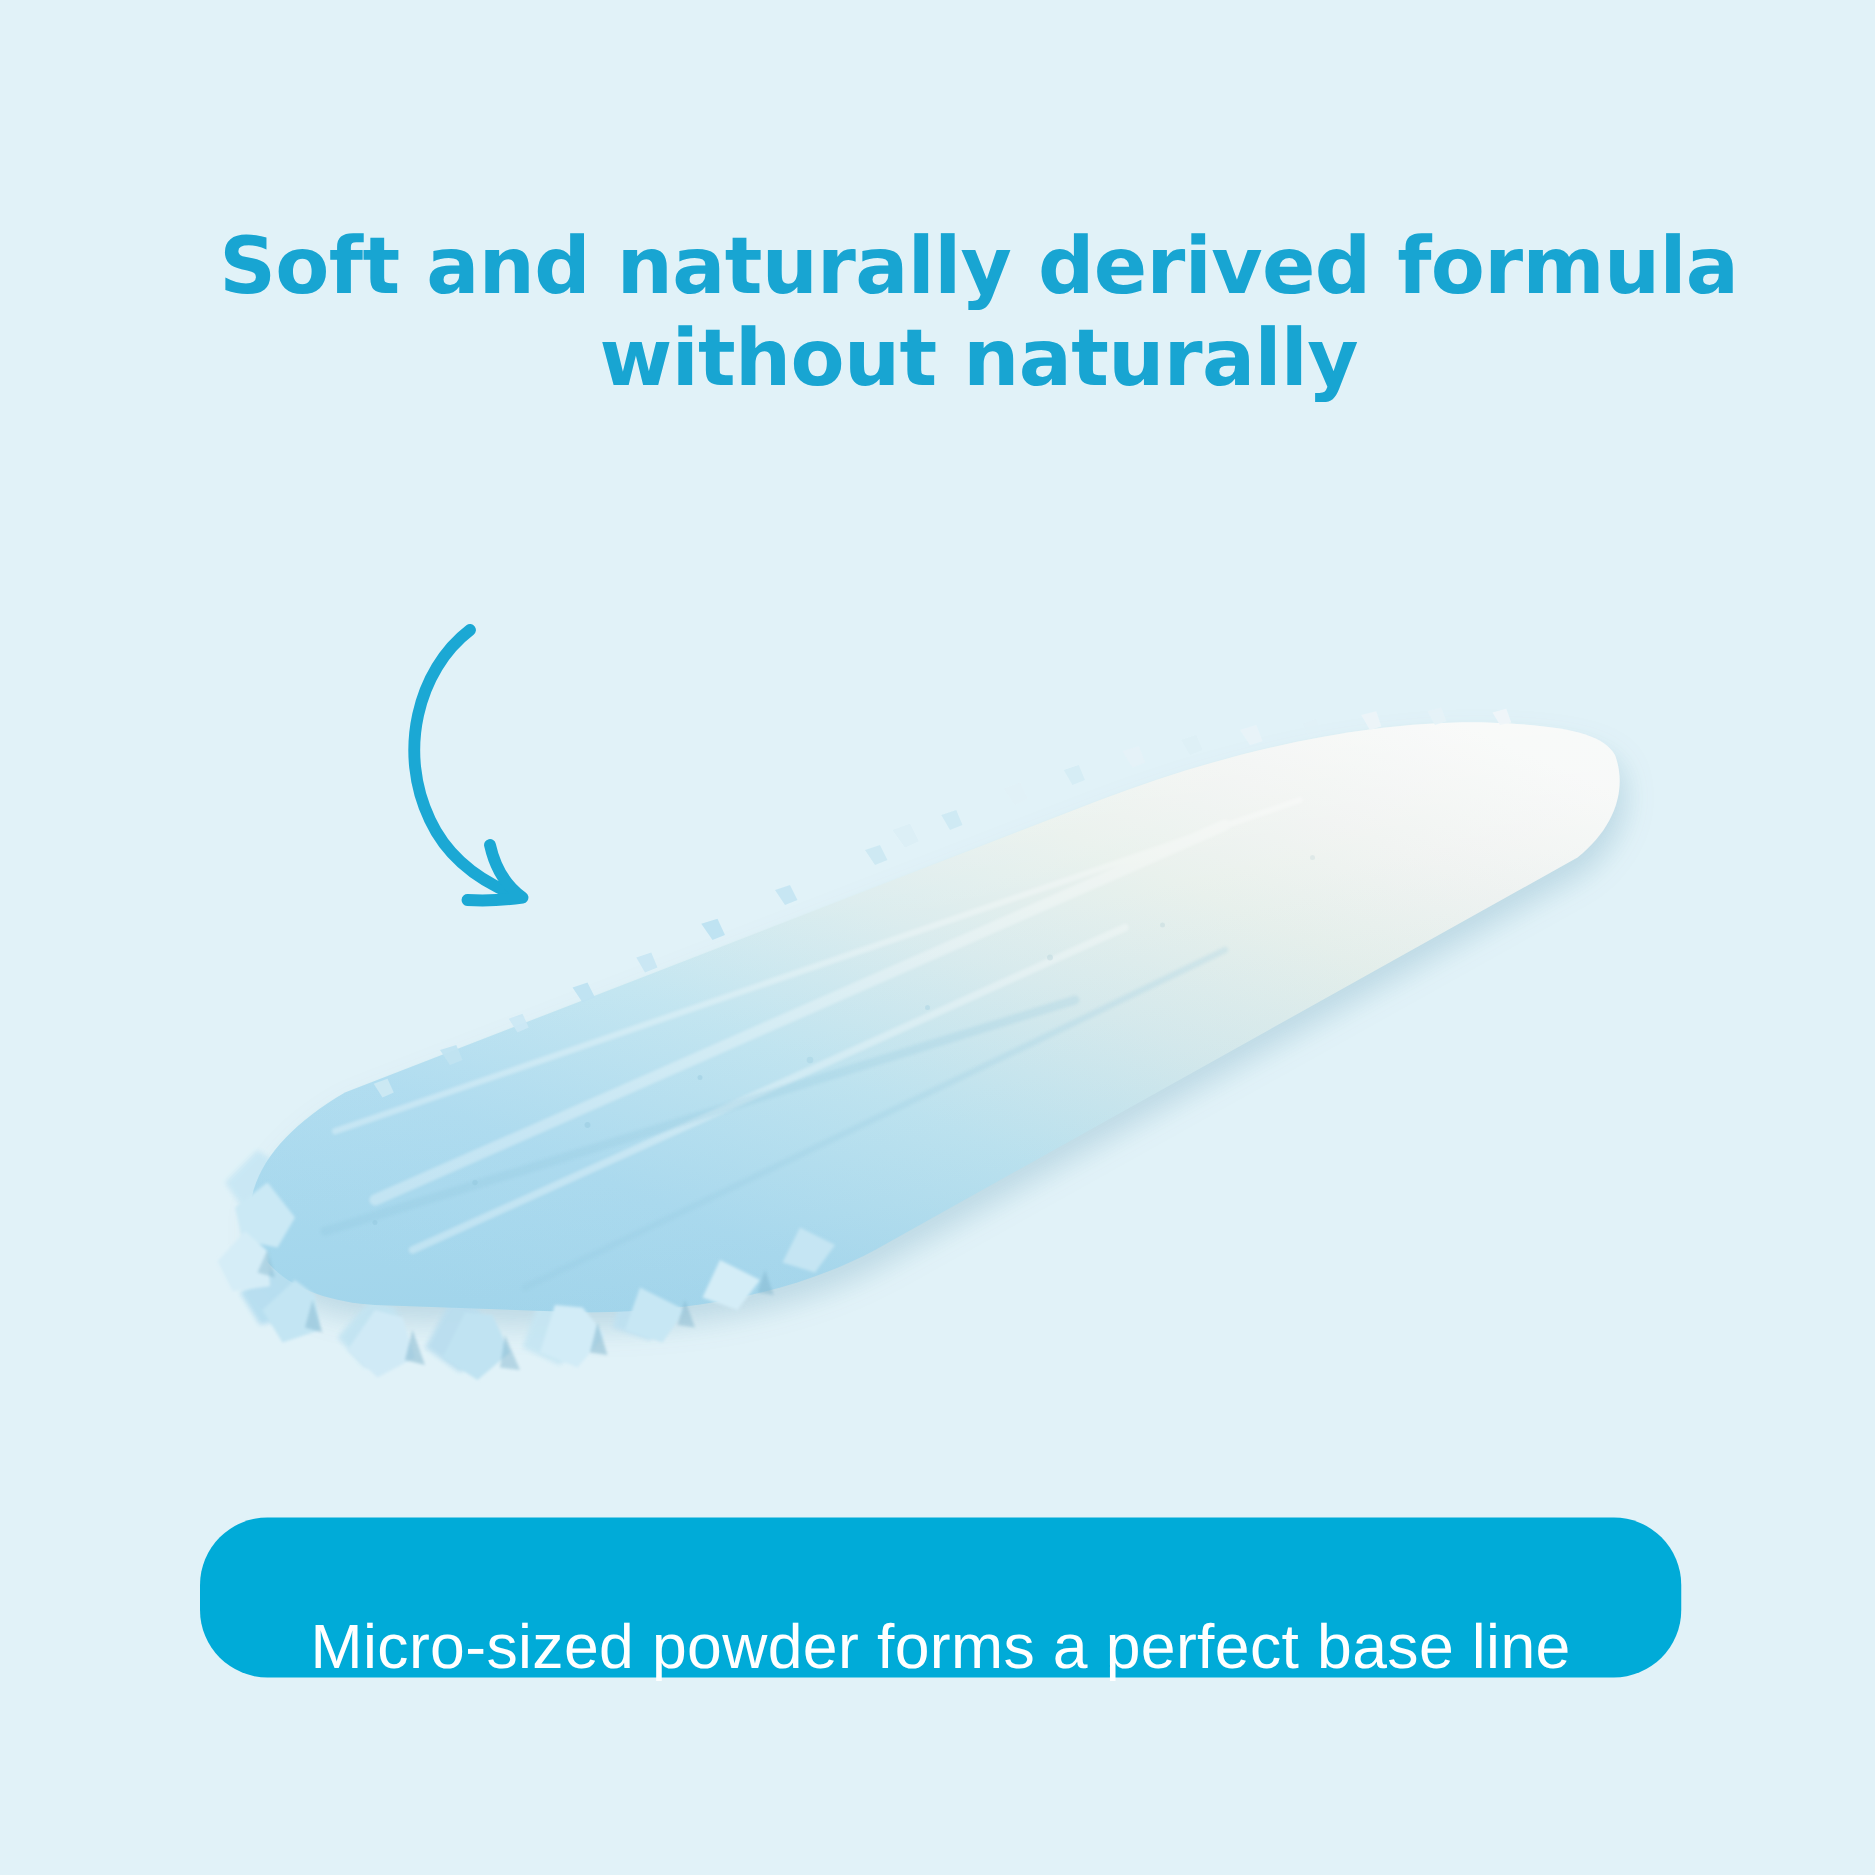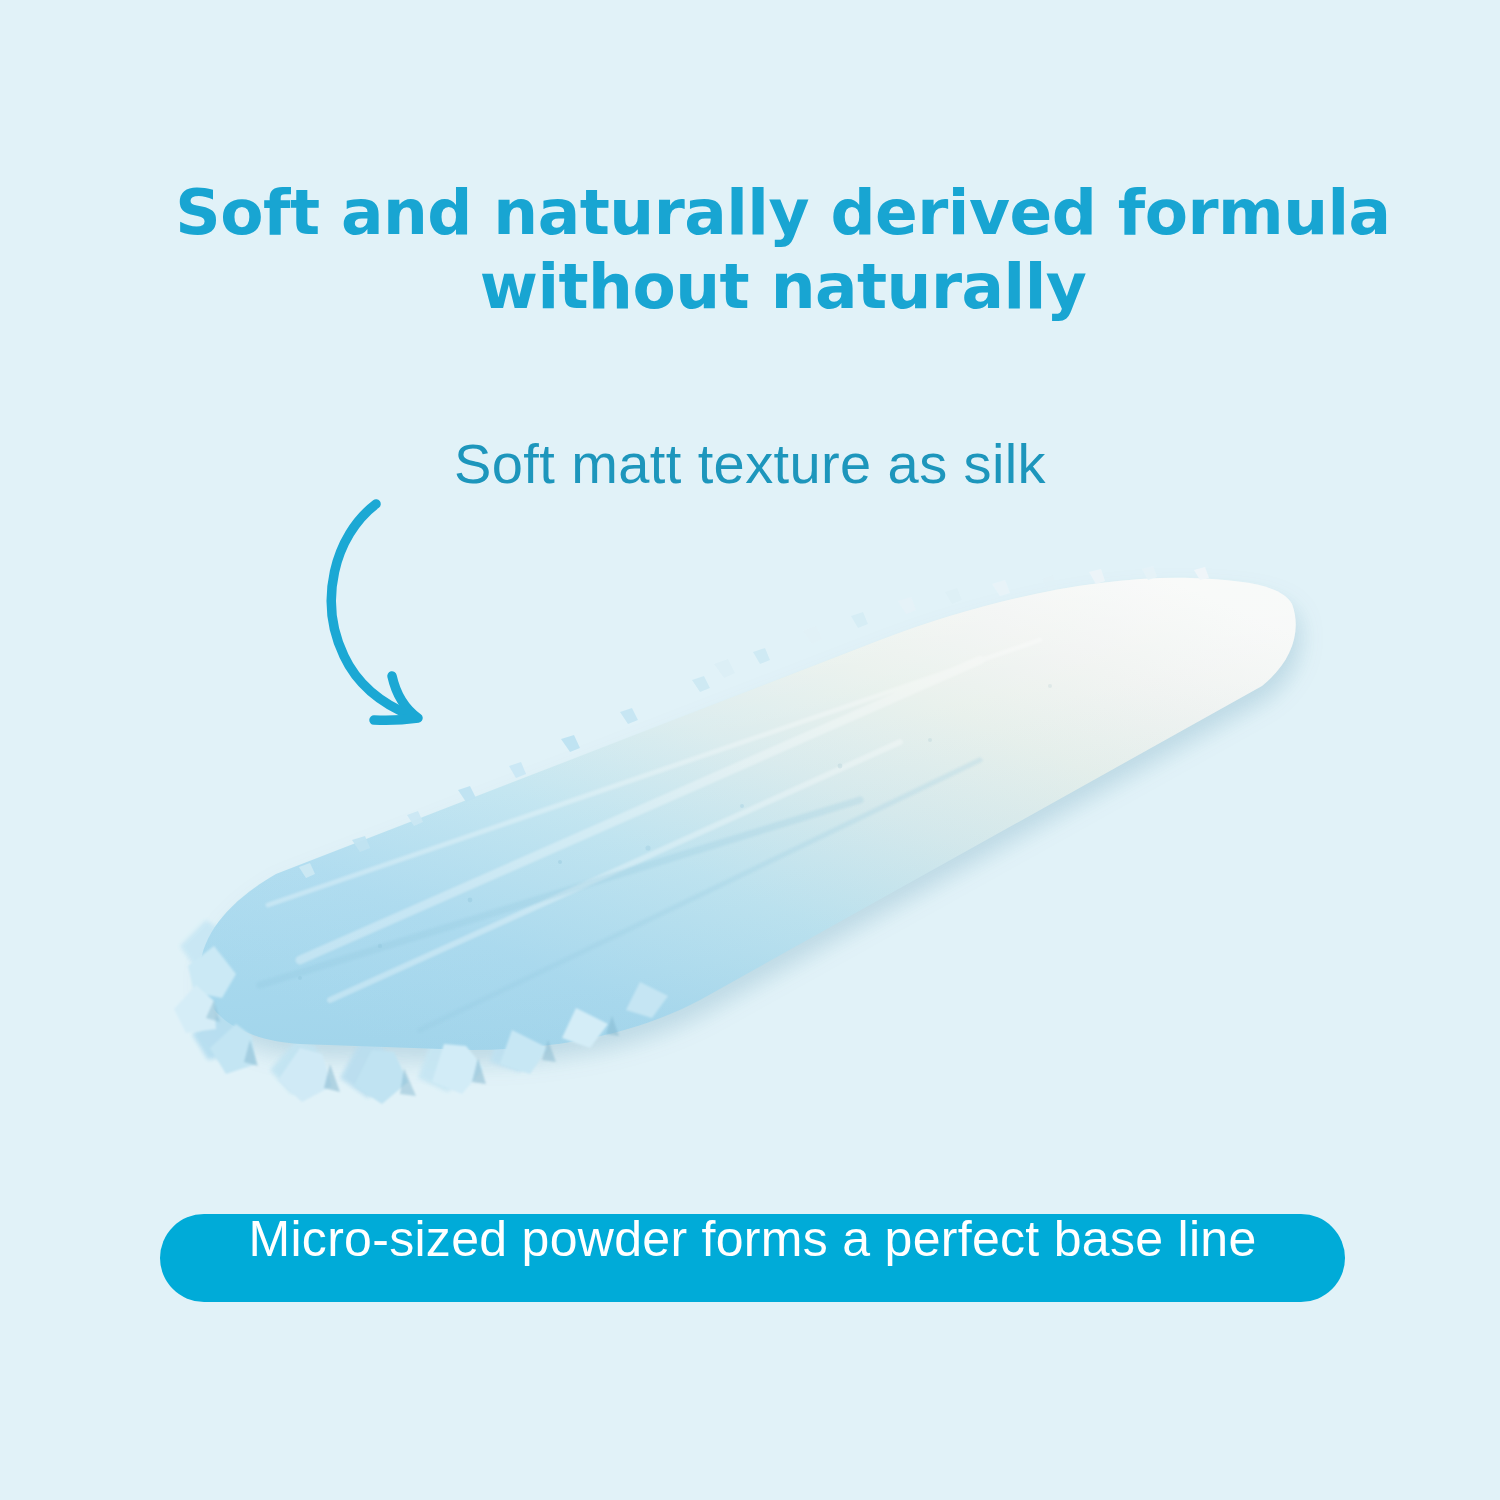--- a/index.html
+++ b/index.html
@@ -78,25 +78,25 @@
     height: 1500px;
     pointer-events: none;
   }
 
   
   .banner {
     position: absolute;
     left: 160px;
     top: 1214px;
     width: 1185px;
-    height: 88px;
+    height: 128px;
     background: #00abd8;
     border-radius: 54px;
     display: flex;
-    align-items: flex-start;
+    align-items: flex-end;
     justify-content: center;
     box-sizing: border-box;
   }
   .banner-label {
     color: #ffffff;
     font-family: "Liberation Sans", sans-serif;
     font-weight: 300;
     font-size: 50px;
     letter-spacing: 0.3px;
     white-space: nowrap;
@@ -106,21 +106,20 @@
 </head>
 <body>
 
 <div id="panel">
 
   <div class="headline">
     <span class="hl-line">Soft and naturally derived formula</span>
     <span class="hl-line">without naturally</span>
   </div>
 
-  <div class="subheading">Soft matt texture as silk</div>
 
   <svg id="swatch-layer" viewBox="0 0 1500 1500" aria-hidden="true">
     <defs>
 
       <linearGradient id="gradBody" x1="0.10" y1="0.92" x2="0.96" y2="0.08">
         <stop offset="0.00" stop-color="#A9DAEF"></stop>
         <stop offset="0.18" stop-color="#AEDCF0"></stop>
         <stop offset="0.38" stop-color="#BFE4F0"></stop>
         <stop offset="0.56" stop-color="#D7EAEC"></stop>
         <stop offset="0.72" stop-color="#E6EFEA"></stop>

